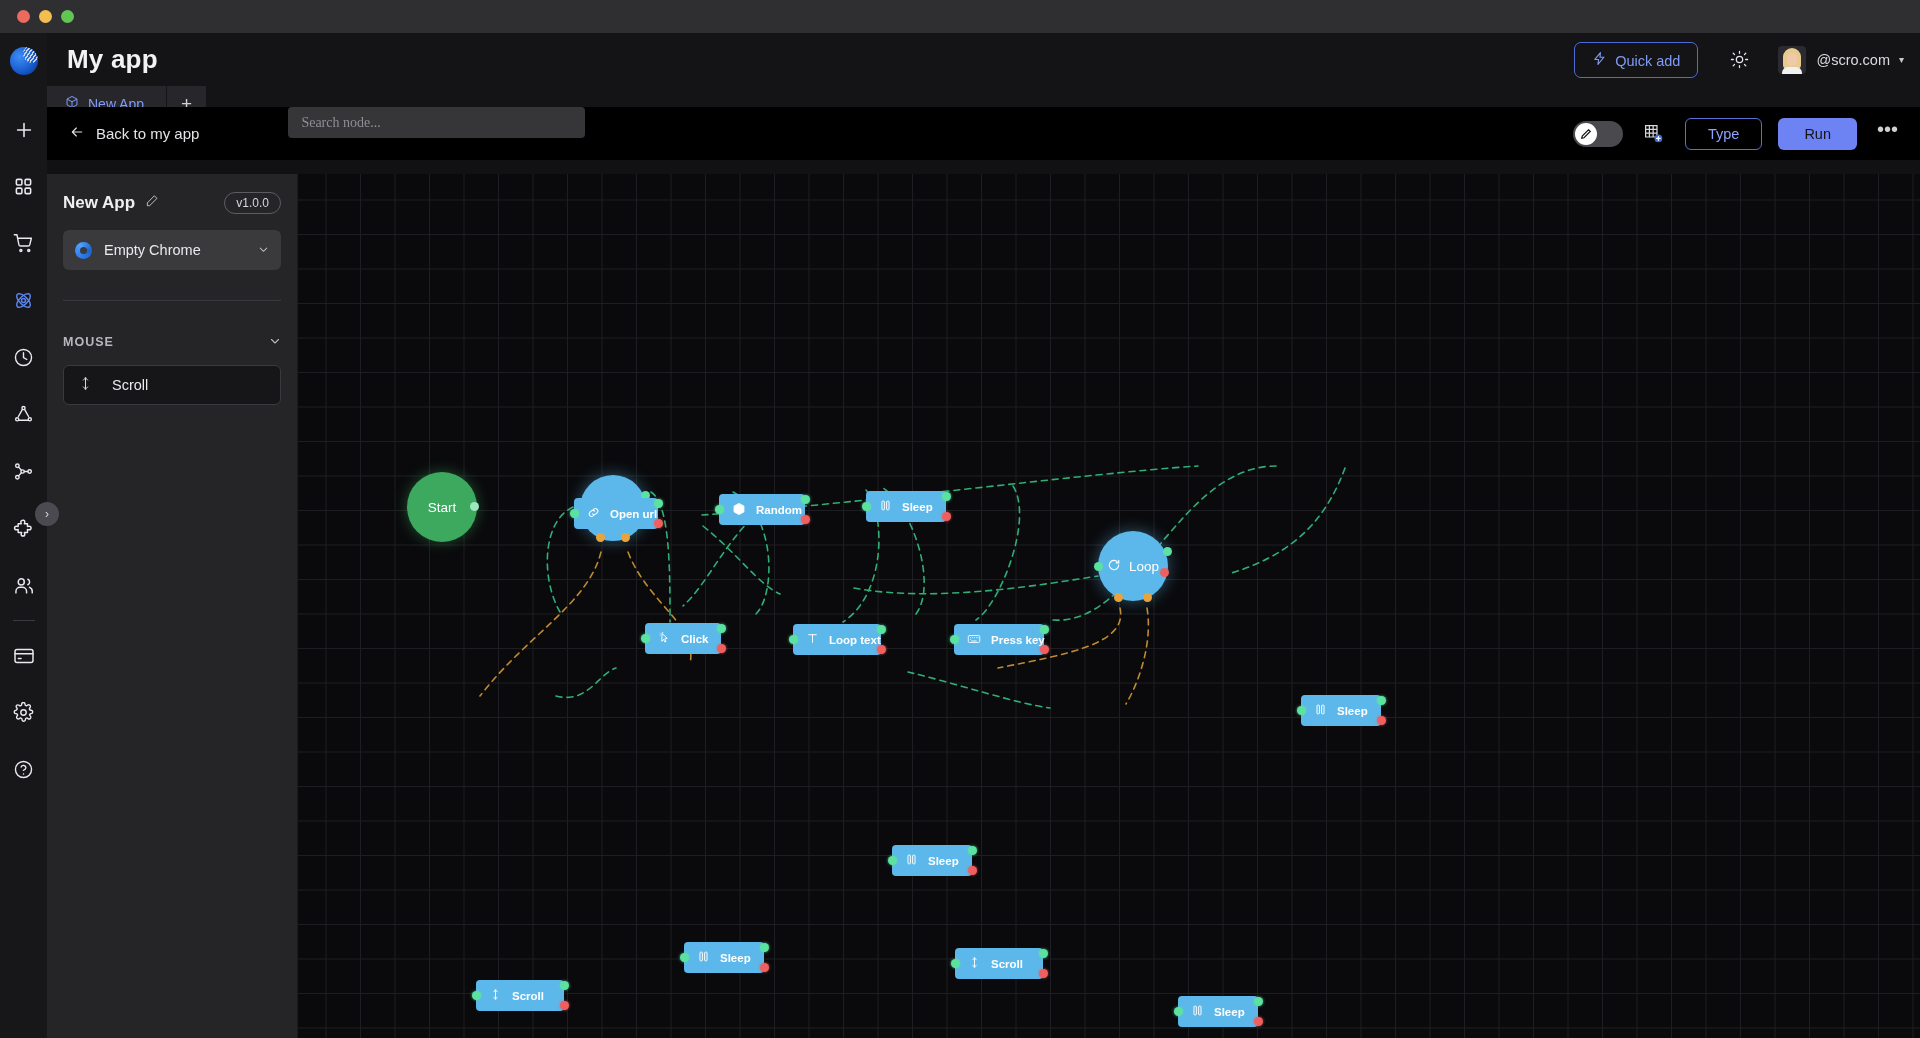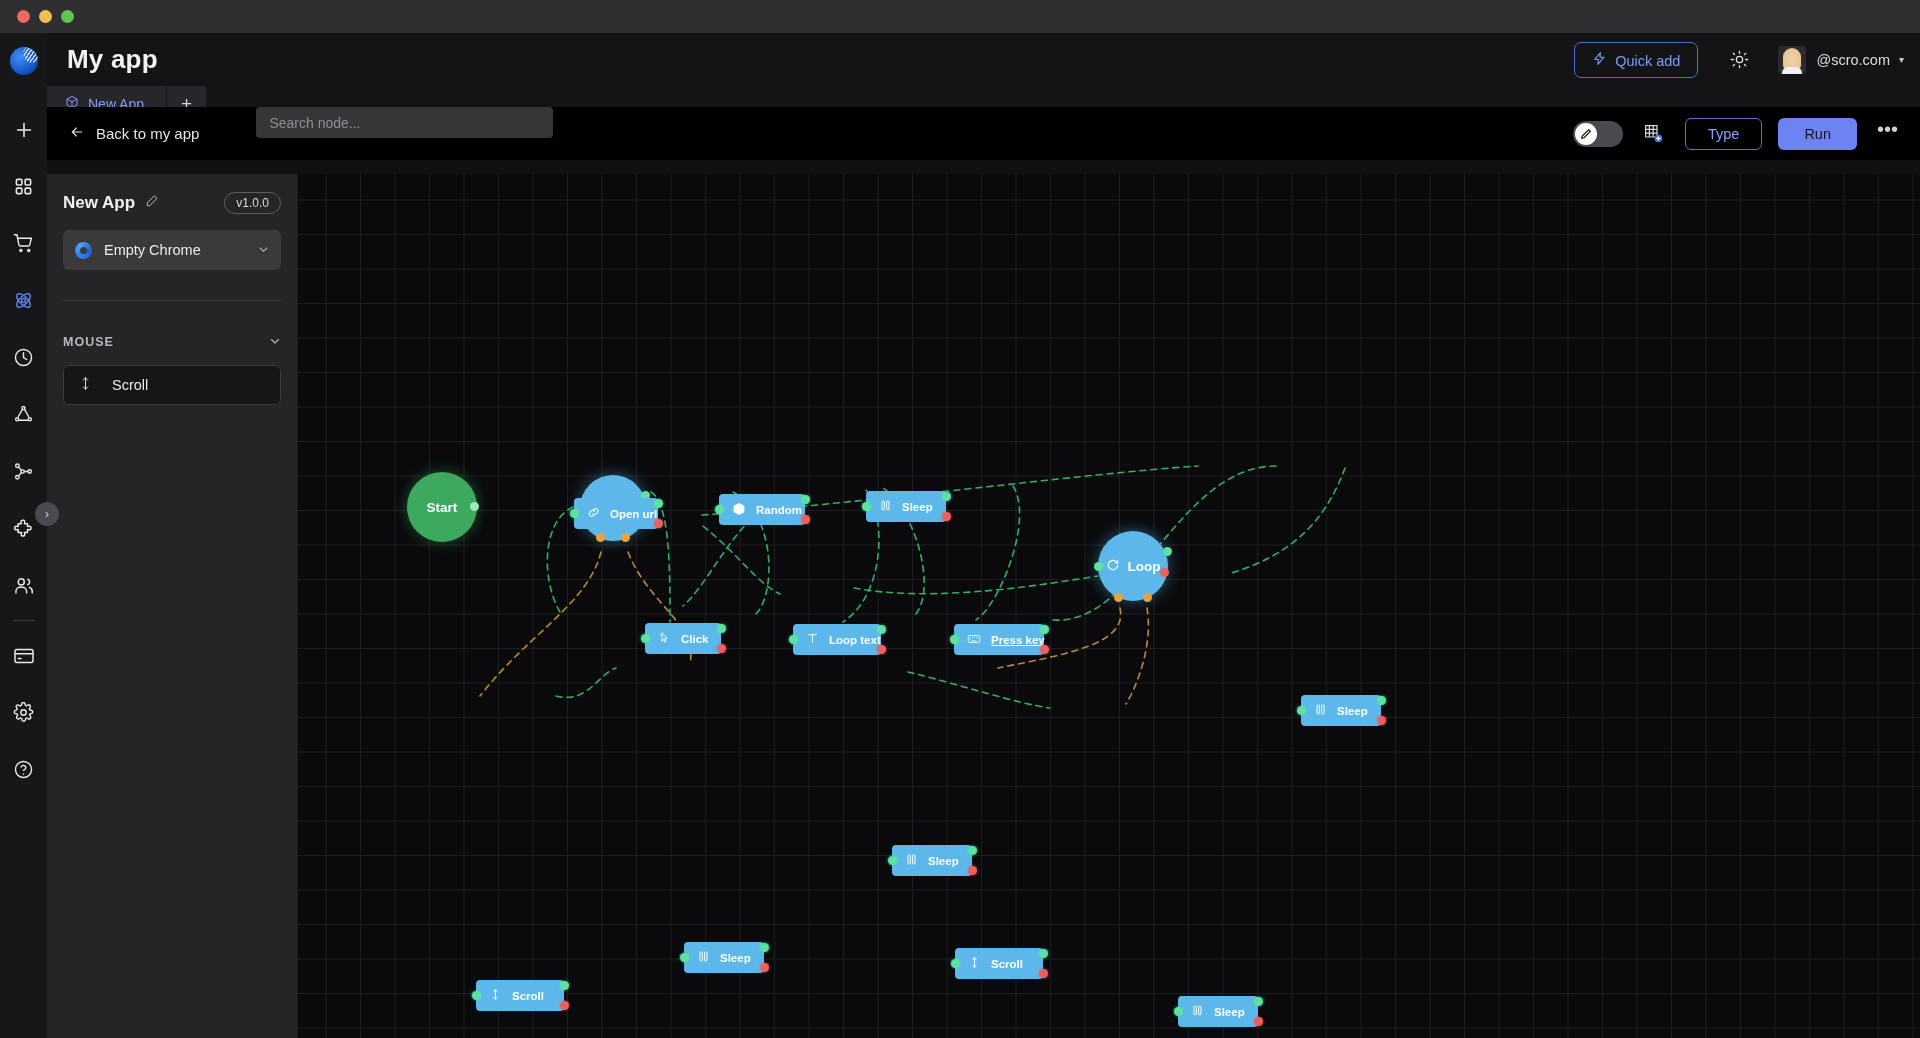--- a/index.html
+++ b/index.html
@@ -111,23 +111,23 @@
   
   .subbar {
     position: absolute; top: 107px; left: 47px; width: 1873px; height: 53px;
     background: #000000; display:flex; 
   }
   .back-link {
     display:flex; align-items:center; gap:11px; color:#e3e3e7; font-size:15px;
     margin-left: 22px; cursor:pointer;
   }
   .search-node {
-    margin-left: 57px;
+    margin-left: 89px;
     width: 297px; height: 31px; background:#363639; border:none; border-radius:4px;
-    color:#ddd; font-size:14px; padding: 0 13px;
+    color:#ddd; font-size:14px; padding: 0 13px; font-family: Liberation Serif, serif;
   }
   .search-node::placeholder { color:#8e8e94; }
   .subbar-right { margin-left:auto; display:flex; align-items:center; gap:16px; padding-right:18px;}
   .switch {
     width: 50px; height: 26px; border-radius: 14px; background:#4a4a4e;
     position:relative; cursor:pointer;
   }
   .switch .knob {
     position:absolute; left:2px; top:2px; width:22px; height:22px; border-radius:50%;
     background:#fff; display:flex; align-items:center; justify-content:center;
@@ -206,21 +206,21 @@
     white-space:nowrap; cursor:pointer;
   }
   .node .port { position:absolute; border-radius:50%; }
   .port-in  { width:9px; height:9px; background:#5ce2a0; left:-4.5px; top:11px; box-shadow:0 0 3px rgba(92,226,160,.8);}
   .port-out { width:9px; height:9px; background:#5ce2a0; right:-4.5px; top:1px; box-shadow:0 0 3px rgba(92,226,160,.8);}
   .port-err { width:9px; height:9px; background:#ef5f5f; right:-4.5px; top:21px; box-shadow:0 0 3px rgba(239,95,95,.8);}
 
   .circle-node {
     position:absolute; width:70px; height:70px; border-radius:50%;
     display:flex; align-items:center; justify-content:center; gap:8px;
-    color:#fff; font-size:13.5px; font-weight:bold; cursor:pointer;
+    color:#fff; font-size:13.5px; font-weight:normal; cursor:pointer;
   }
   .circle-node.start { background:#3ca95f; box-shadow: 0 0 14px rgba(60,169,95,.45); }
   .circle-node.loop  { background:#5cb8ea; box-shadow: 0 0 16px rgba(92,184,234,.45); }
   .circle-node .c-in   { position:absolute; width:9px; height:9px; border-radius:50%; background:#5ce2a0; left:-4px; top:31px;}
   .circle-node .c-out  { position:absolute; width:9px; height:9px; border-radius:50%; background:#5ce2a0; right:-4px; top:16px;}
   .circle-node .c-err  { position:absolute; width:9px; height:9px; border-radius:50%; background:#ef5f5f; right:-1px; top:37px;}
   .circle-node .c-b1   { position:absolute; width:9px; height:9px; border-radius:50%; background:#e8a33d; left:16px; bottom:-1px;}
   .circle-node .c-b2   { position:absolute; width:9px; height:9px; border-radius:50%; background:#e8a33d; right:16px; bottom:-1px;}
   .circle-node.start .s-out { position:absolute; width:9px; height:9px; border-radius:50%; background:#9de8bf; right:-2px; top:30px;}
 </style>
@@ -564,21 +564,21 @@
         <svg width="13" height="13" viewBox="0 0 24 24" fill="none" stroke="#fff" stroke-width="1.8" stroke-linecap="round">
             <path d="M5 5h14M12 5v14"></path>
           </svg>
       </span>
       <span>Loop text</span>
       <span class="port port-in"></span>
       <span class="port port-out"></span>
       <span class="port port-err"></span>
     </div>
 
-    <div class="node" style="left:656px; top:450px; width:90px;text-decoration:underline;">
+    <div class="node" style="left:656px; top:450px; width:90px;">
       <span>
         <svg width="14" height="14" viewBox="0 0 24 24" fill="none" stroke="#fff" stroke-width="1.5" stroke-linecap="round">
             <rect x="2.2" y="6" width="19.6" height="12" rx="2"></rect>
             <path d="M6 9.6h.01M9.4 9.6h.01M12.8 9.6h.01M16.2 9.6h.01M6 13h.01M19 9.6h.01M8 15.4h8"></path>
           </svg>
       </span>
       <span>Press key</span>
       <span class="port port-in"></span>
       <span class="port port-out"></span>
       <span class="port port-err"></span>

